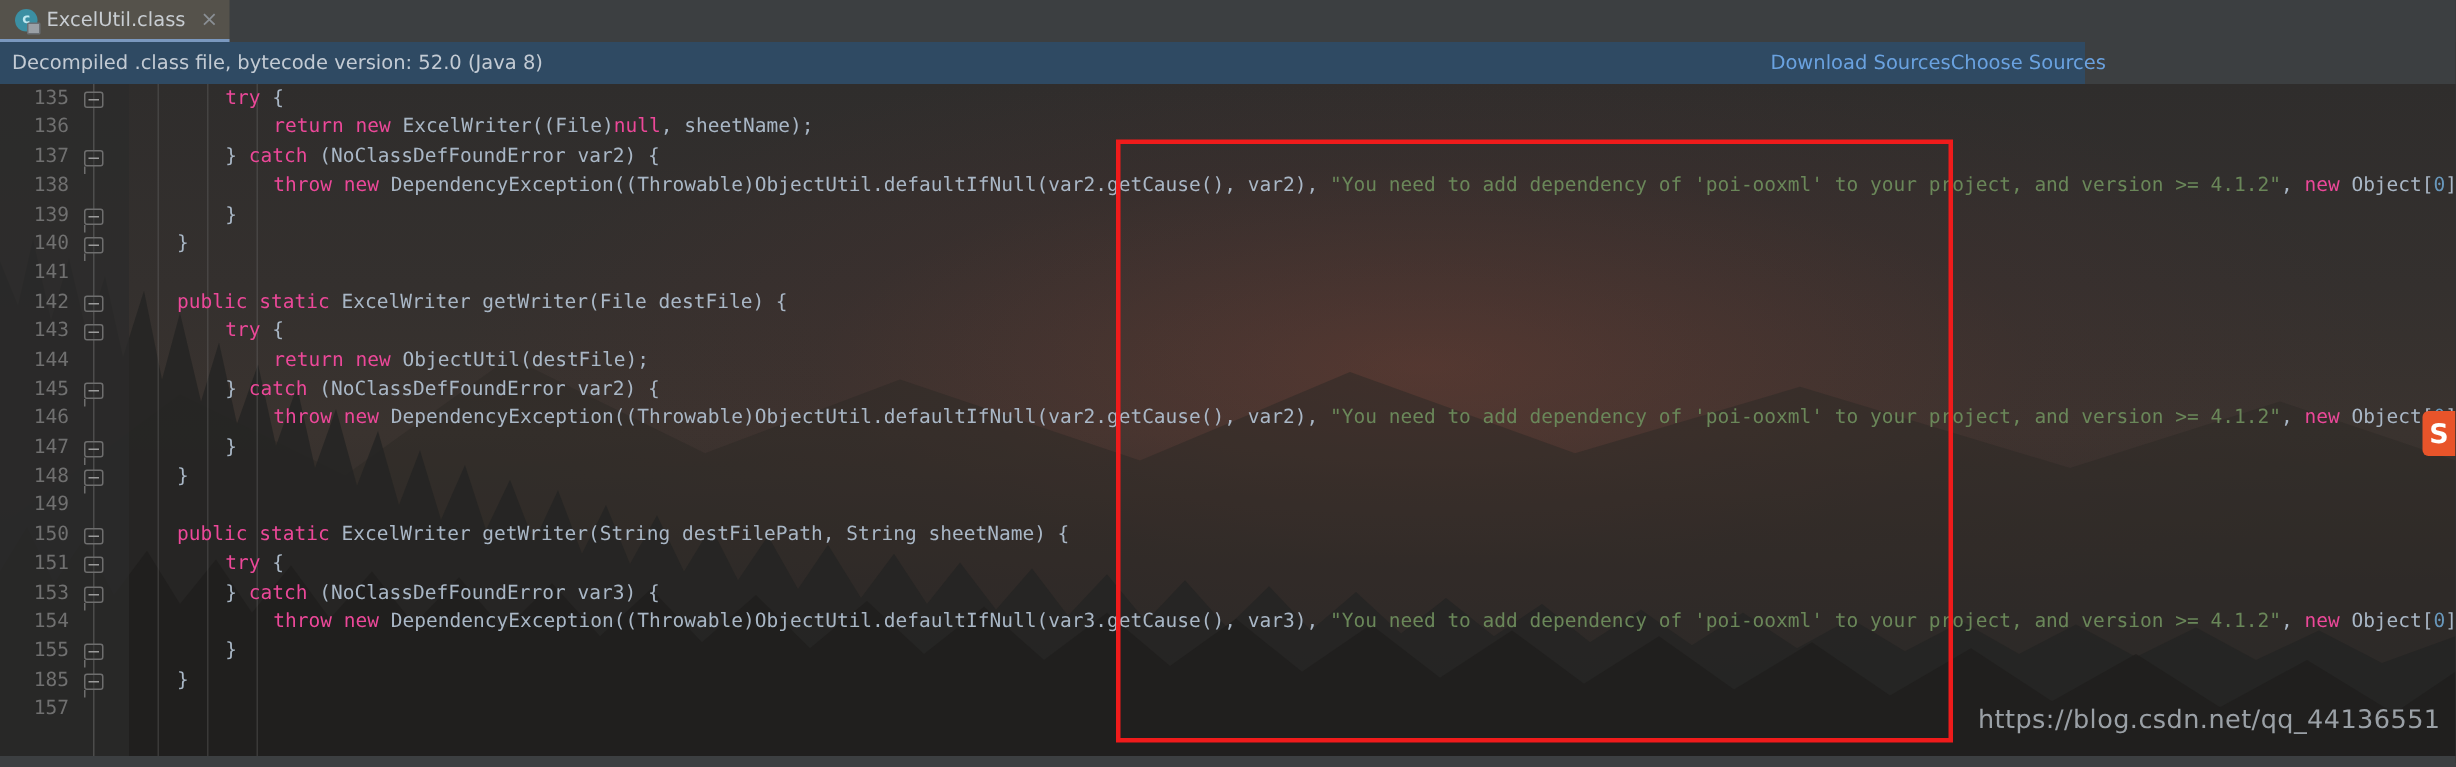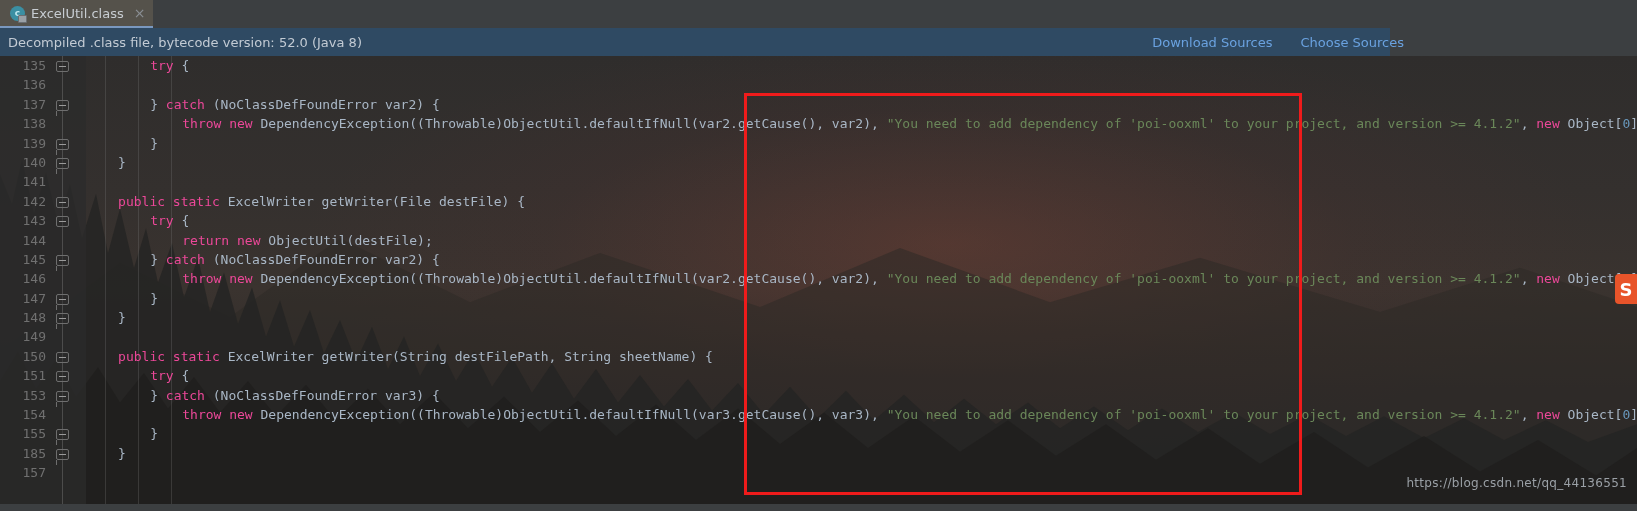--- a/index.html
+++ b/index.html
@@ -25,21 +25,21 @@
   .tab-close { color:#8a8f94; font-size:14px; margin-left:4px; cursor:pointer;
                font-family:"DejaVu Sans", sans-serif; }
 
   
   .banner { position:absolute; left:0; top:28px; width:1390px; height:28px;
             background:#2f4a63; display:flex; align-items:center;
             font-family:"DejaVu Sans", sans-serif; font-size:13px;
             color:#c3cbd4; padding:0 0 0 8px; }
   .banner-msg { flex:none; }
   .banner-actions { position:absolute; right:0; top:0; height:28px;
-                    display:flex; align-items:center; gap:28px; padding-right:0; }
+                    display:flex; align-items:center; padding-right:0; }
   .banner-link { color:#6aa2e0; font-size:13px; cursor:pointer; white-space:nowrap; }
   .banner-link.cut { margin-right:-14px; }
 
   
   .editor { position:absolute; left:0; top:56px; width:1637px; height:448px;
             background:#2b2b2b; overflow:hidden;padding-left:48px; }
 
   
   .bg { position:absolute; inset:0; overflow:hidden; opacity:1; }
   .bg-sky { position:absolute; inset:0;
@@ -84,21 +84,21 @@
 
   
   .edge-icon { position:absolute; right:0; top:218px; width:22px; height:30px;
                background:#e8542a; border-radius:4px 0 0 4px;
                display:flex; align-items:center; justify-content:center;
                color:#fff; font-weight:bold; font-size:18px;
                font-family:"DejaVu Sans", sans-serif; overflow:hidden; }
 
   
   .watermark { position:absolute; right:10px; bottom:14px;
-               font-family:"DejaVu Sans", sans-serif; font-size:12px;
+               font-family:"DejaVu Sans", sans-serif; font-size:17px;
                color:#9aa0a6; letter-spacing:0.3px; }
 </style>
 </head>
 <body>
 
 <div class="tabbar">
   <div class="tab">
     <span class="tab-icon">c</span>
     <span class="tab-label">ExcelUtil.class</span>
     <span class="tab-close">×</span>
@@ -132,21 +132,21 @@
 
   <div class="gutter"></div>
   <div class="fold-rail"></div>
 
   <div class="guide" style="left:105px"></div>
   <div class="guide" style="left:138px"></div>
   <div class="guide" style="left:171px"></div>
 
   <div class="lines" id="lines">
       <div class="line"><span class="ln">135</span><span class="fold"></span><span class="code" style="left: 150.16px;"><span class="kw">try </span><span class="punc">{</span></span></div>
-      <div class="line"><span class="ln">136</span></div>
+      <div class="line"><span class="ln">136</span><span class="code" style="left: 182.24px;"><span class="kw">return </span><span class="kw">new </span><span class="pln">ExcelWriter((File)</span><span class="kw">null</span><span class="pln">, sheetName);</span></span></div>
       <div class="line"><span class="ln">137</span><span class="fold end"></span><span class="code" style="left: 150.16px;"><span class="punc">} </span><span class="kw">catch </span><span class="pln">(NoClassDefFoundError var2) {</span></span></div>
       <div class="line"><span class="ln">138</span><span class="code" style="left: 182.24px;"><span class="kw">throw </span><span class="kw">new </span><span class="pln">DependencyException((Throwable)ObjectUtil.defaultIfNull(var2.getCause(), var2), </span><span class="str">"You need to add dependency of 'poi-ooxml' to your project, and version &gt;= 4.1.2"</span><span class="pln">, </span><span class="kw">new </span><span class="pln">Object[</span><span class="num">0</span><span class="pln">]);</span></span></div>
       <div class="line"><span class="ln">139</span><span class="fold end"></span><span class="code" style="left: 150.16px;"><span class="punc">}</span></span></div>
       <div class="line"><span class="ln">140</span><span class="fold end"></span><span class="code" style="left: 118.08px;"><span class="punc">}</span></span></div>
       <div class="line"><span class="ln">141</span><span class="code" style="left: 86px;"></span></div>
       <div class="line"><span class="ln">142</span><span class="fold"></span><span class="code" style="left: 118.08px;"><span class="kw">public static </span><span class="pln">ExcelWriter getWriter(File destFile) {</span></span></div>
       <div class="line"><span class="ln">143</span><span class="fold"></span><span class="code" style="left: 150.16px;"><span class="kw">try </span><span class="punc">{</span></span></div>
       <div class="line"><span class="ln">144</span><span class="code" style="left: 182.24px;"><span class="kw">return </span><span class="kw">new </span><span class="pln">ObjectUtil(destFile);</span></span></div>
       <div class="line"><span class="ln">145</span><span class="fold end"></span><span class="code" style="left: 150.16px;"><span class="punc">} </span><span class="kw">catch </span><span class="pln">(NoClassDefFoundError var2) {</span></span></div>
       <div class="line"><span class="ln">146</span><span class="code" style="left: 182.24px;"><span class="kw">throw </span><span class="kw">new </span><span class="pln">DependencyException((Throwable)ObjectUtil.defaultIfNull(var2.getCause(), var2), </span><span class="str">"You need to add dependency of 'poi-ooxml' to your project, and version &gt;= 4.1.2"</span><span class="pln">, </span><span class="kw">new </span><span class="pln">Object[</span><span class="num">0</span><span class="pln">]);</span></span></div>

